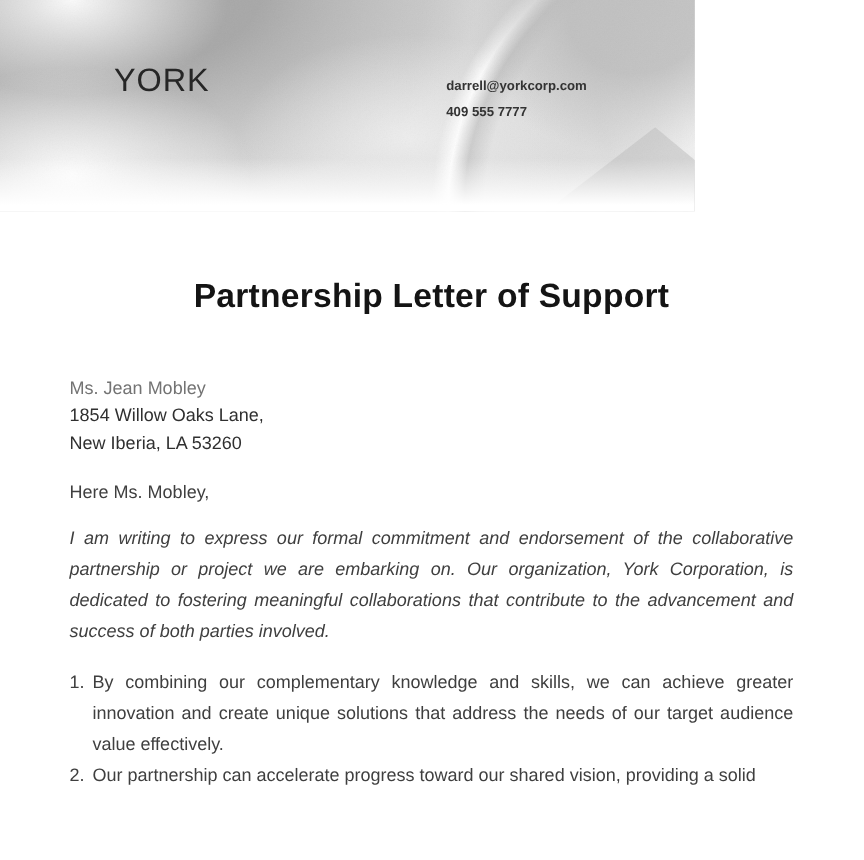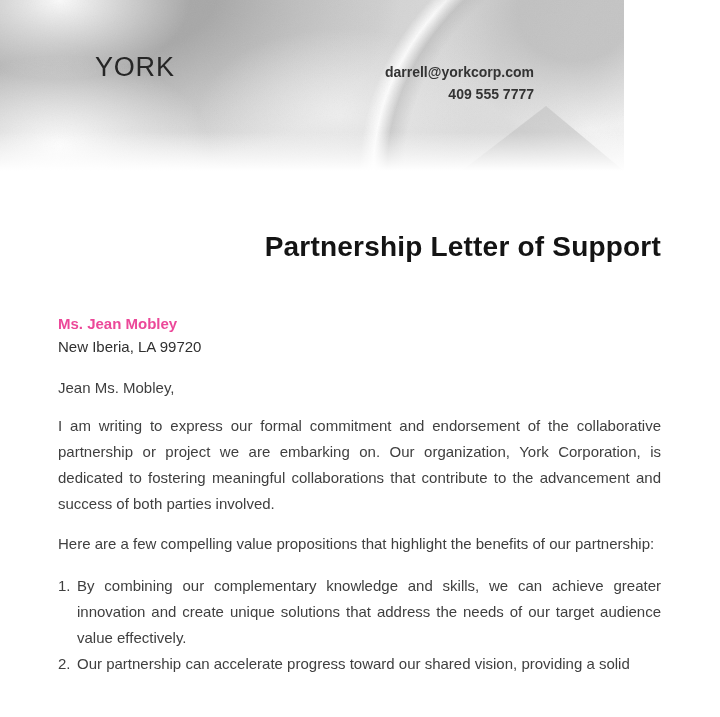--- a/index.html
+++ b/index.html
@@ -11,21 +11,21 @@
     width:720px;
     height:717px;
     margin:0 auto;
     background:#ffffff;
     overflow:hidden;
   }
 
   
   .letterhead {
     position:relative;
-    width:624px;
+    width:579px;
     height:176px;
     background:linear-gradient(100deg,#c7c7c7 0%,#e3e3e3 32%,#d3d3d3 58%,#e6e6e6 100%);
     overflow:hidden;
   }
   .letterhead .shape { position:absolute; pointer-events:none; }
   .sh-tl-dark   { left:-160px; top:-190px; width:560px; height:360px; border-radius:50%;
                   background:radial-gradient(closest-side,#a8a8a8 35%,rgba(168,168,168,0) 100%); }
   .sh-tl-white  { left:-70px; top:-80px; width:260px; height:160px; border-radius:50%;
                   background:radial-gradient(closest-side,rgba(255,255,255,.95),rgba(255,255,255,0)); }
   .sh-left-arc  { left:-260px; top:-430px; width:920px; height:780px; border-radius:50%;
@@ -47,44 +47,44 @@
                   background:linear-gradient(rgba(255,255,255,0),#ffffff 88%); }
   .grain { position:absolute; left:0; top:0; width:720px; height:176px; opacity:.5; }
 
   .logo {
     position:absolute; left:95px; top:50px; z-index:5;
     font-size:27px; line-height:34px; letter-spacing:.8px;
     color:#262626; font-weight:400;
   }
   .contact {
     position:absolute; right:90px; top:61px; z-index:5;
-    text-align:right; font-size:14px; line-height:22px;
+    text-align:left; font-size:11px; line-height:22px;
     font-weight:700; color:#333333;
   }
 
   
   .letter { padding:0 59px 0 58px; color:#3f3f3f; font-size:15px; }
 
   .title {
     margin-top:54px;
-    text-align:right;
+    text-align:center;
     font-size:28px; line-height:34px; font-weight:700;
     color:#141414; letter-spacing:.2px;
   }
 
   .recipient { margin-top:48px; line-height:23px; color:#303030; }
-  .recipient .name { font-weight:700; color:#ec4899;margin-top:16px; }
+  .recipient .name { font-weight:400; color:#737373;margin-top:16px; }
 
   .salutation { margin-top:17px; line-height:26px; }
 
   .para {
     margin-top:14px; line-height:26px;
     text-align:justify; text-justify:inter-word;
   }
-  .para.first { margin-top:12px; }
+  .para.first { margin-top:12px;font-style:italic; }
 
   ol.props { margin-top:16px; list-style:none; }
   ol.props li { display:flex; line-height:26px; margin:0; }
   ol.props .num { width:19px; flex:0 0 19px; text-align:left; }
   ol.props .li-text { flex:1; text-align:justify; text-justify:inter-word; }
 </style>
 </head>
 <body>
 
 <div class="page">
@@ -122,28 +122,28 @@
       <div>409 555 7777</div>
     </div>
   </header>
 
   <main class="letter">
 
     <h1 class="title">Partnership Letter of Support</h1>
 
     <div class="recipient">
       <p class="name">Ms. Jean Mobley</p>
-      <p>New Iberia, LA 99720</p>
+      <p>1854 Willow Oaks Lane,</p>
+      <p>New Iberia, LA 53260</p>
     </div>
 
-    <p class="salutation">Jean Ms. Mobley,</p>
+    <p class="salutation">Here Ms. Mobley,</p>
 
     <p class="para first">I am writing to express our formal commitment and endorsement of the collaborative partnership or project we are embarking on. Our organization, York Corporation, is dedicated to fostering meaningful collaborations that contribute to the advancement and success of both parties involved.</p>
 
-    <p class="para">Here are a few compelling value propositions that highlight the benefits of our partnership:</p>
 
     <ol class="props">
       <li>
         <span class="num">1.</span>
         <span class="li-text">By combining our complementary knowledge and skills, we can achieve greater innovation and create unique solutions that address the needs of our target audience value effectively.</span>
       </li>
       <li>
         <span class="num">2.</span>
         <span class="li-text">Our partnership can accelerate progress toward our shared vision, providing a solid</span>
       </li>

